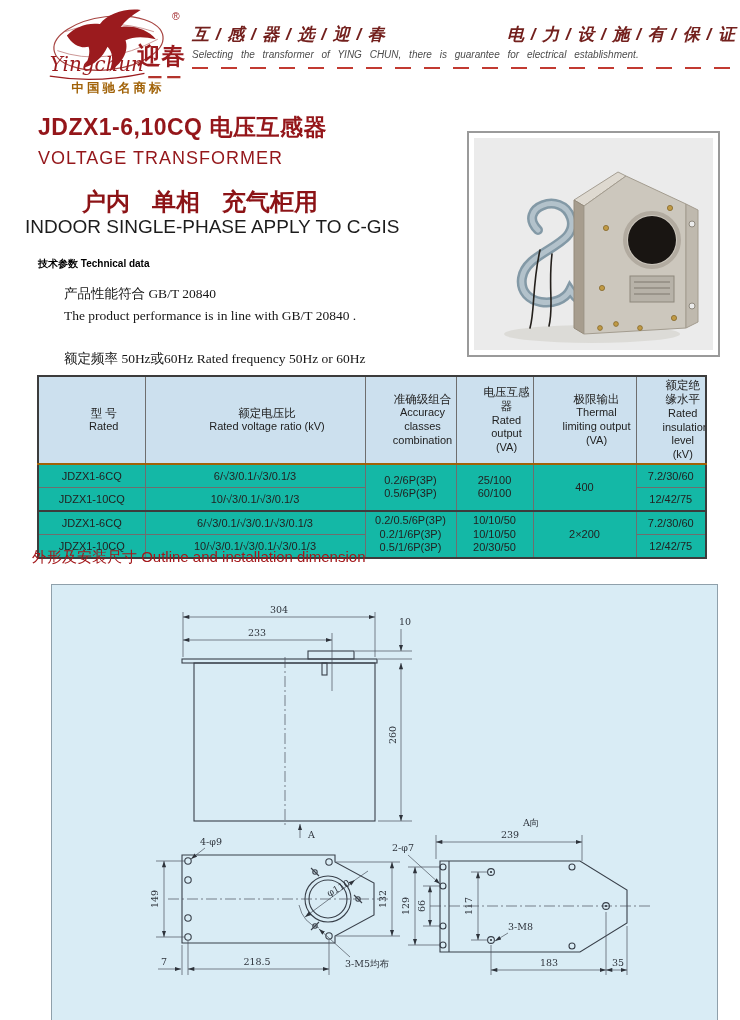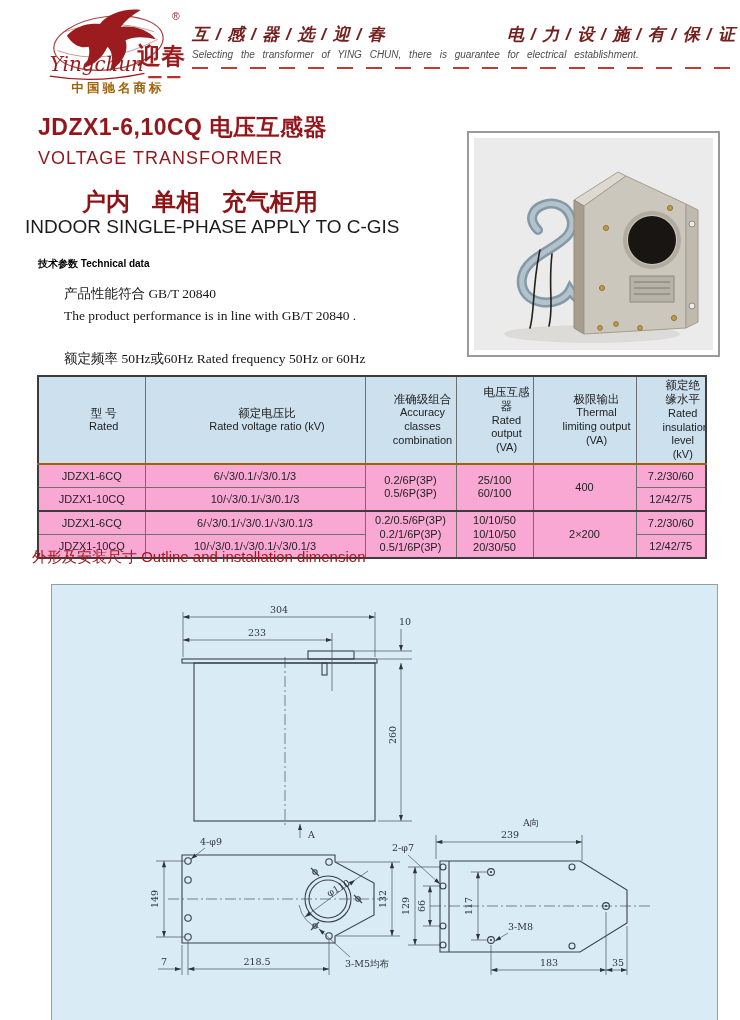--- a/index.html
+++ b/index.html
@@ -29,21 +29,21 @@
   #photo{left:467px;top:131px;width:253px;height:226px;border:2px solid #9a9a9a;
          background:#fff;padding:5px;box-sizing:border-box;}
   #photo svg{display:block;width:239px;height:212px;background:#ebebeb;}
   
   #spec{left:37px;top:375px;width:668px;}
   table{border-collapse:collapse;width:668px;table-layout:fixed;}
   th,td{border:1px solid #6e6e6e;text-align:center;vertical-align:middle;
         font-size:11px;padding:1px 2px;overflow:hidden;}
   th{background:#cce0ee;font-weight:normal;color:#222;height:69px;line-height:1.25;}
   th .cn{font-size:11.5px;}
-  td{background:#f9a8d4;height:20px;}
+  td{background:#14b8a6;height:20px;}
   table{border:2px solid #3c3c3c;}
   tr.gstart td{border-top:2px solid #3c3c3c;}
   thead th{border-bottom:2px solid #a16207;padding-left:26px;}
   td .ln{line-height:13.5px;}
   
   #outline-h{left:32px;top:548px;font-size:15px;font-weight:normal;color:#a3181b;}
   #panel{left:39px;top:584px;width:667px;height:546px;background:#d9ecf5;
          border:1px solid #8fa0ab;border-bottom:3px solid #42505a;box-sizing:border-box;margin-left:12px;}
   #panel svg{display:block;}
   .obj{stroke:#39404a;stroke-width:1.1;fill:none;}

